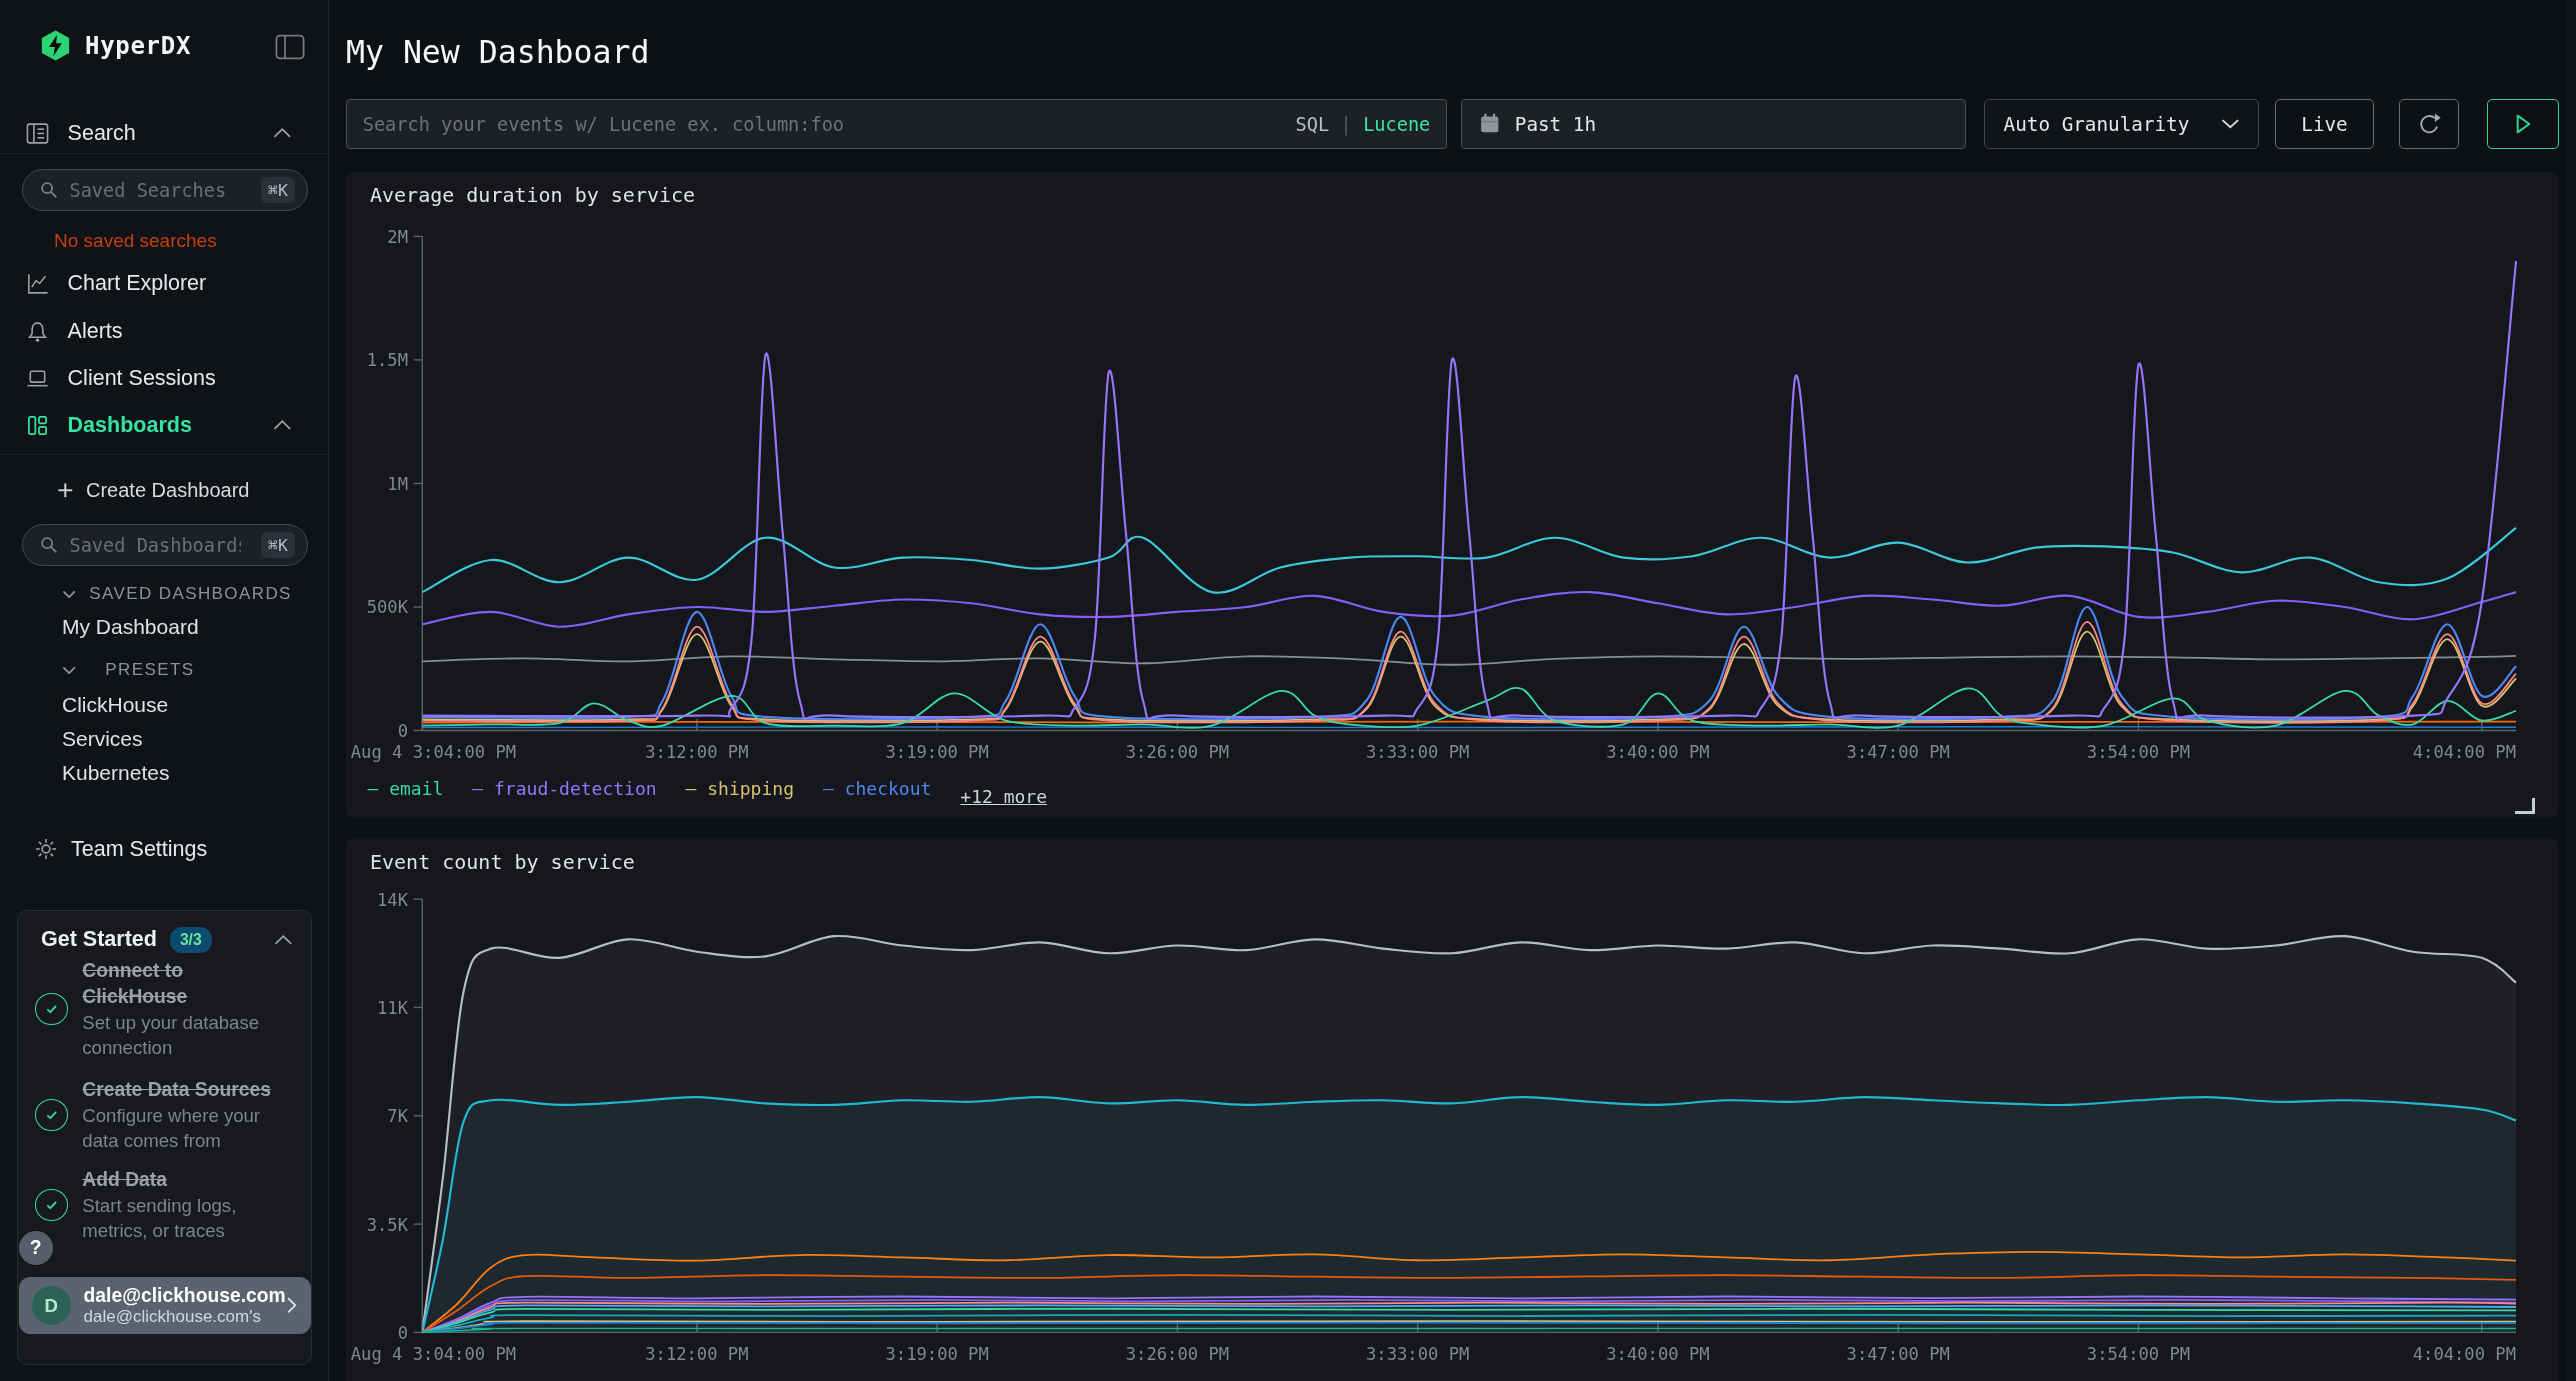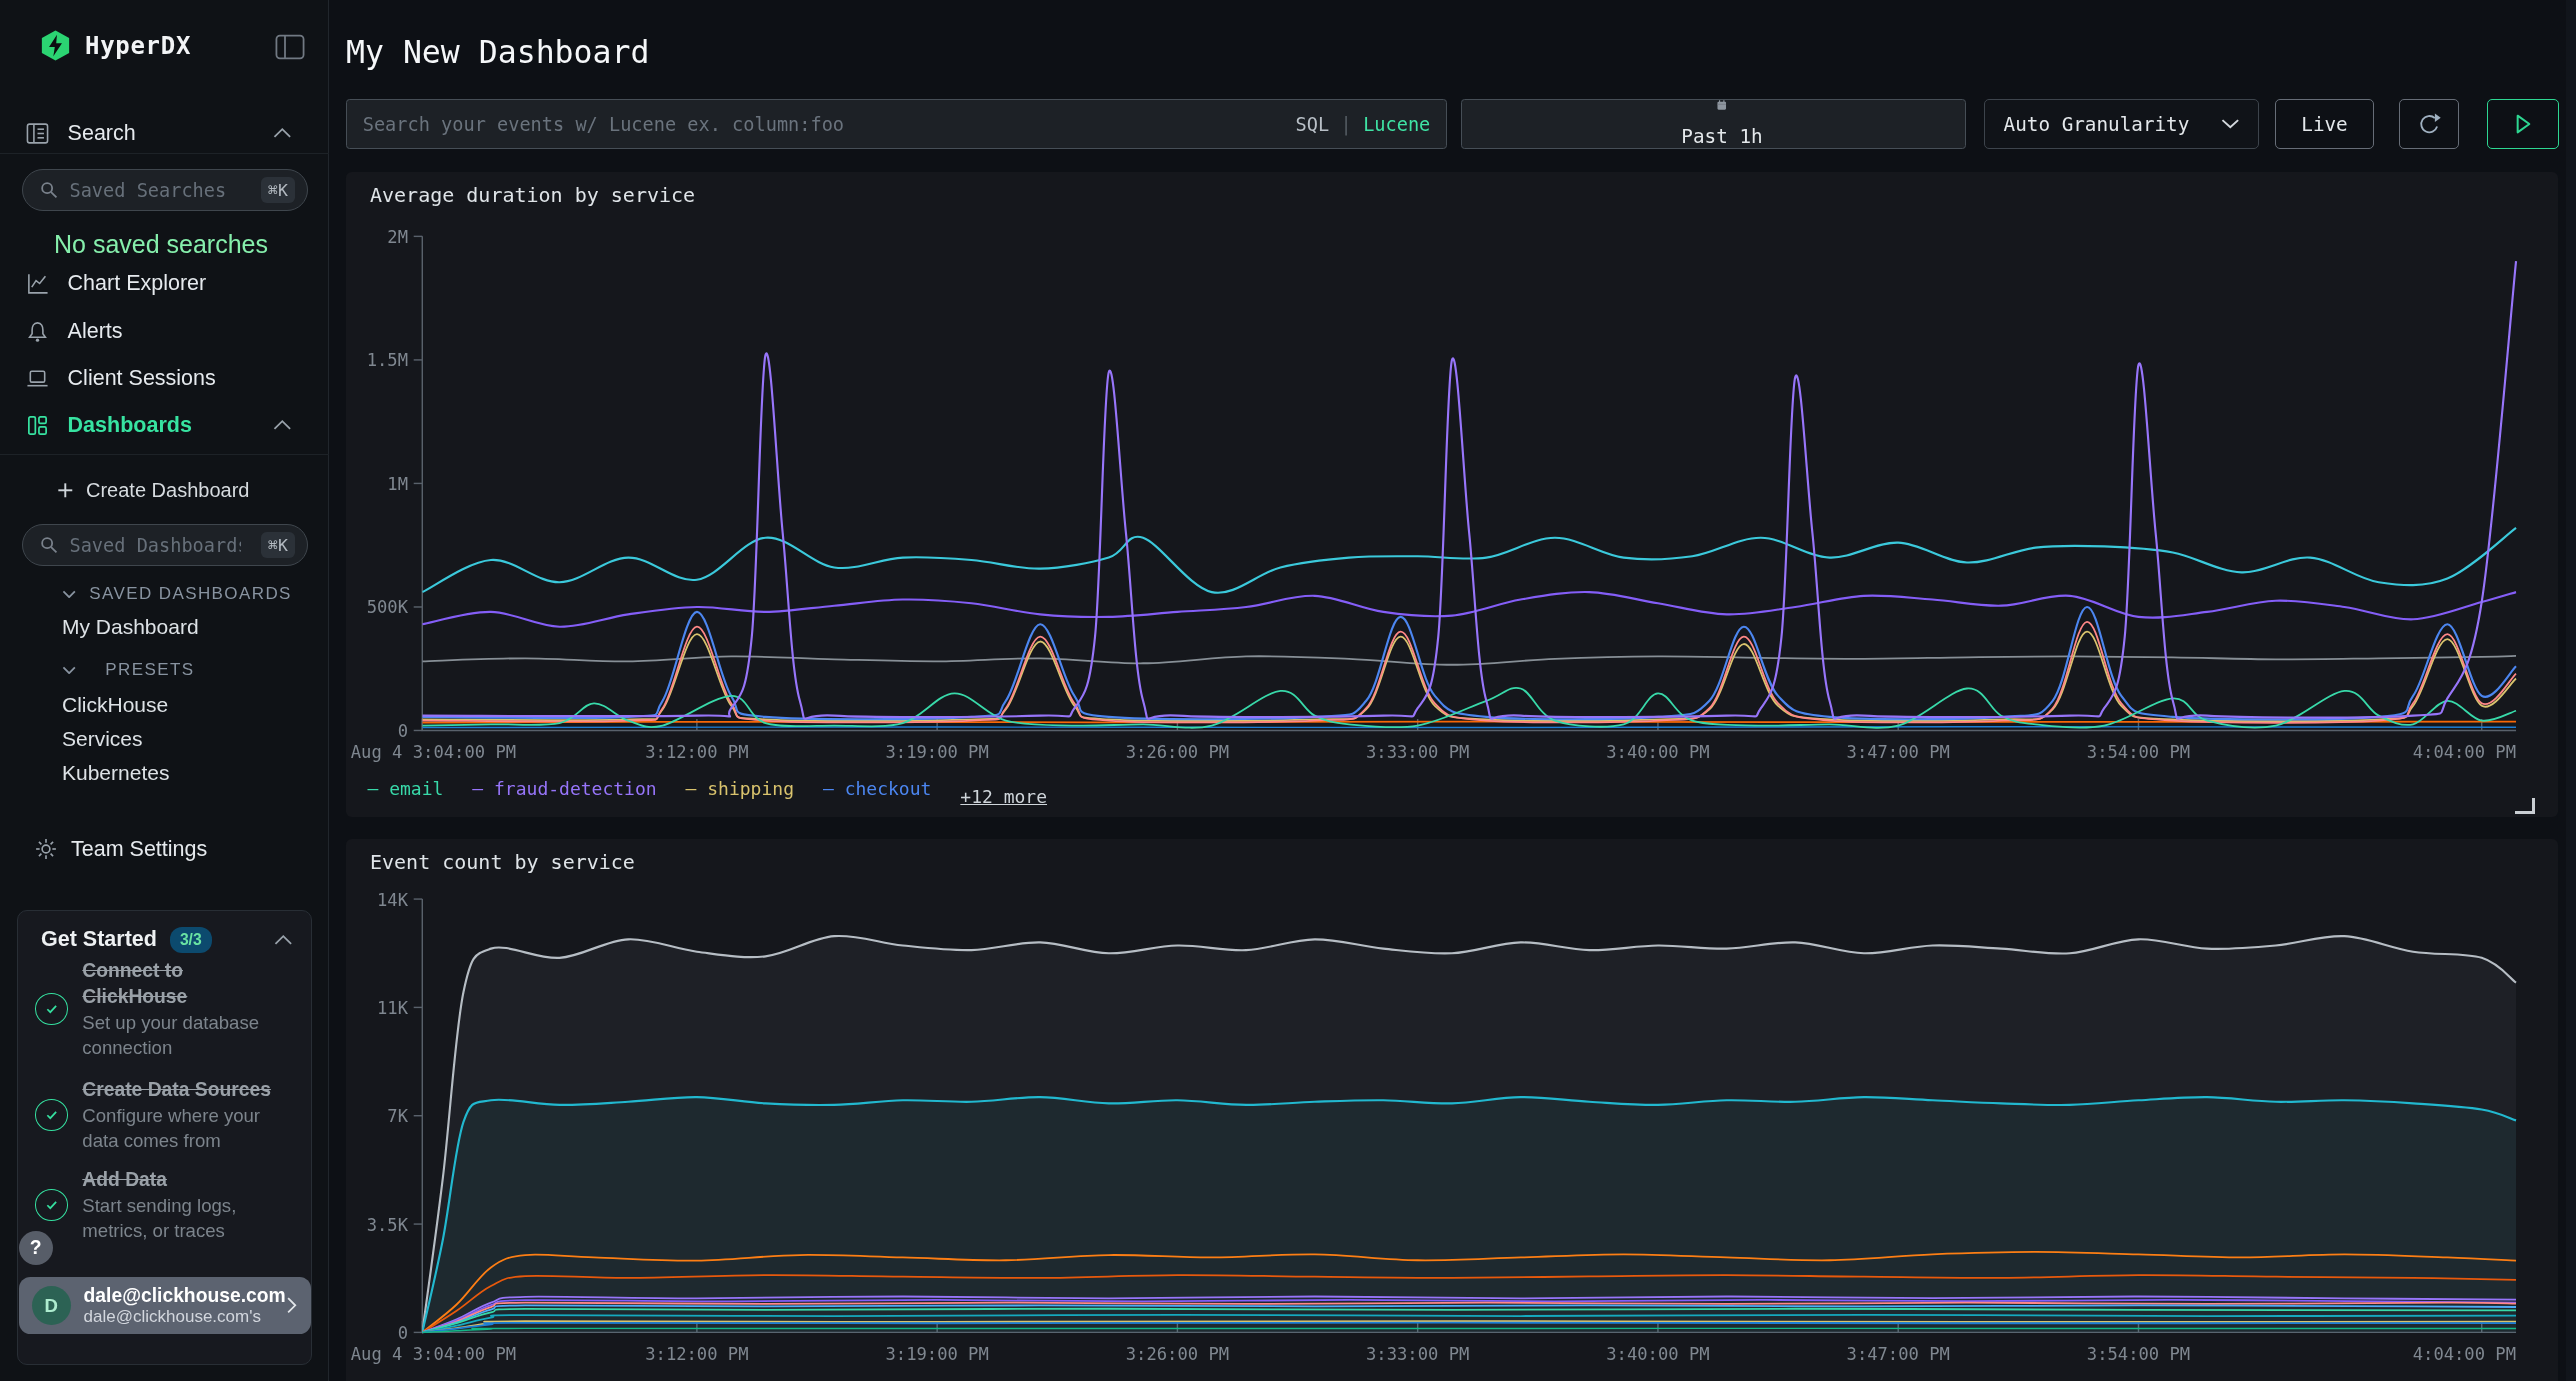--- a/index.html
+++ b/index.html
@@ -11,21 +11,21 @@
   .logo-row { position:absolute; left:39px; top:29px; display:flex; align-items:center; }
   .logo-text { font-family:"DejaVu Sans Mono", monospace; font-weight:bold; font-size:24px; color:#f2f4f6; margin-left:13px; letter-spacing:0.7px; }
   .collapse-btn { position:absolute; left:275px; top:34px; width:30px; height:26px; cursor:pointer; }
   .side-row { position:absolute; left:26px; display:flex; align-items:center; }
   .side-label { font-size:21.5px; color:#e6eaee; margin-left:18.6px; }
   .divider { position:absolute; left:0; width:329px; height:0.7px; background:#1d2227; }
   .pill { position:absolute; left:21.5px; width:286px; height:42px; background:#1d2126; border:1.1px solid #3f464d; border-radius:21px; display:flex; align-items:center; padding:0 11.4px 0 17px; }
   .pill input { background:transparent; border:none; outline:none; font-family:"DejaVu Sans Mono", monospace; font-size:18.6px; color:#aeb5bd; width:172px; margin-left:11.4px; }
   .pill input::placeholder { color:#67707a; }
   .kbd { margin-left:auto; background:#2b3138; border-radius:5.7px; color:#b3bac1; font-family:"DejaVu Sans Mono", monospace; font-size:16.5px; padding:3.6px 7.2px; }
-  .muted-note { position:absolute; left:54px; font-size:25px; color:#86efac; }
+  .muted-note { position:absolute; left:54px; font-size:19px; color:#c2410c; }
   .nav-green { color:#37e3a1 !important; font-weight:bold; }
   .subheader { position:absolute; left:62px; display:flex; align-items:center; color:#8893a0; font-size:17px; letter-spacing:1.4px; }
   .subitem { position:absolute; left:62px; font-size:21px; color:#dde2e6; cursor:pointer; }
 
   
   .gs-panel { position:absolute; left:17px; top:910px; width:295px; height:455px; background:#17191f; border:0.7px solid #282e35; border-radius:10px; }
   .gs-header { position:absolute; left:23px; top:15.7px; display:flex; align-items:center; }
   .gs-title { font-size:21.5px; font-weight:bold; color:#eef1f3; }
   .gs-badge { margin-left:13px; background:#0c4a6e; color:#69e3a3; font-size:15.7px; font-weight:bold; border-radius:12px; padding:4.3px 10px; }
   .gs-step { position:absolute; left:17px; display:flex; align-items:center; gap:14.3px; cursor:pointer; }
@@ -40,21 +40,21 @@
   .chip-email { font-size:19.3px; font-weight:bold; color:#ffffff; line-height:23.6px; }
   .chip-org { font-size:17px; color:#d3d7de; line-height:20px; }
 
   
   .page-title { position:absolute; left:346px; top:34px; font-family:"DejaVu Sans Mono", monospace; font-size:31.5px; font-weight:500; color:#f5f7f9; }
   .tb-input { position:absolute; top:99px; height:50px; background:#1d2126; border:0.7px solid #464e56; border-radius:3.6px; display:flex; align-items:center;gap:8px; }
   #event-search { left:346px; width:1101px; padding:0 15.7px; }
   #event-search input { flex:1; background:transparent; border:none; outline:none; font-family:"DejaVu Sans Mono", monospace; font-size:18.6px; color:#cfd5da; }
   #event-search input::placeholder { color:#6a737d; }
   .lang-toggle { display:flex; align-items:center; gap:11.4px; font-family:"DejaVu Sans Mono", monospace; font-size:18.6px; }
-  #time-picker { left:1461px; width:505px; padding-left:17px; gap:14.3px; cursor:pointer;flex-direction:column; }
+  #time-picker { left:1461px; width:505px; padding-left:17px; gap:14.3px; cursor:pointer; }
   #time-picker .tp-label { font-family:"DejaVu Sans Mono", monospace; font-size:19.3px; color:#e4e8eb; }
   .tb-btn { position:absolute; top:99px; height:50px; border-radius:5px; display:flex; align-items:center; justify-content:center; font-family:"DejaVu Sans Mono", monospace; font-size:19.3px; color:#e4e8eb; cursor:pointer; background:#101318; }
   #granularity { left:1984px; width:275px; border:0.7px solid #3d444c; justify-content:space-between; padding:0 18.6px; }
   #live-btn { left:2275px; width:99px; border:0.7px solid #666d77; background:transparent; }
   #refresh-btn { left:2399px; width:60px; border:0.7px solid #666d77; background:transparent; }
   #play-btn { left:2487px; width:72px; border:1.4px solid #2dd792; background:transparent; }
 
   .chart-panel { position:absolute; left:346px; width:2212px; height:645px; background:#15171c; border-radius:5.7px; }
   .chart-title { position:absolute; left:24px; top:11.4px; font-family:"DejaVu Sans Mono", monospace; font-size:20px; color:#dfe4e8; }
   .chart-svg { position:absolute; left:0; top:0; }

